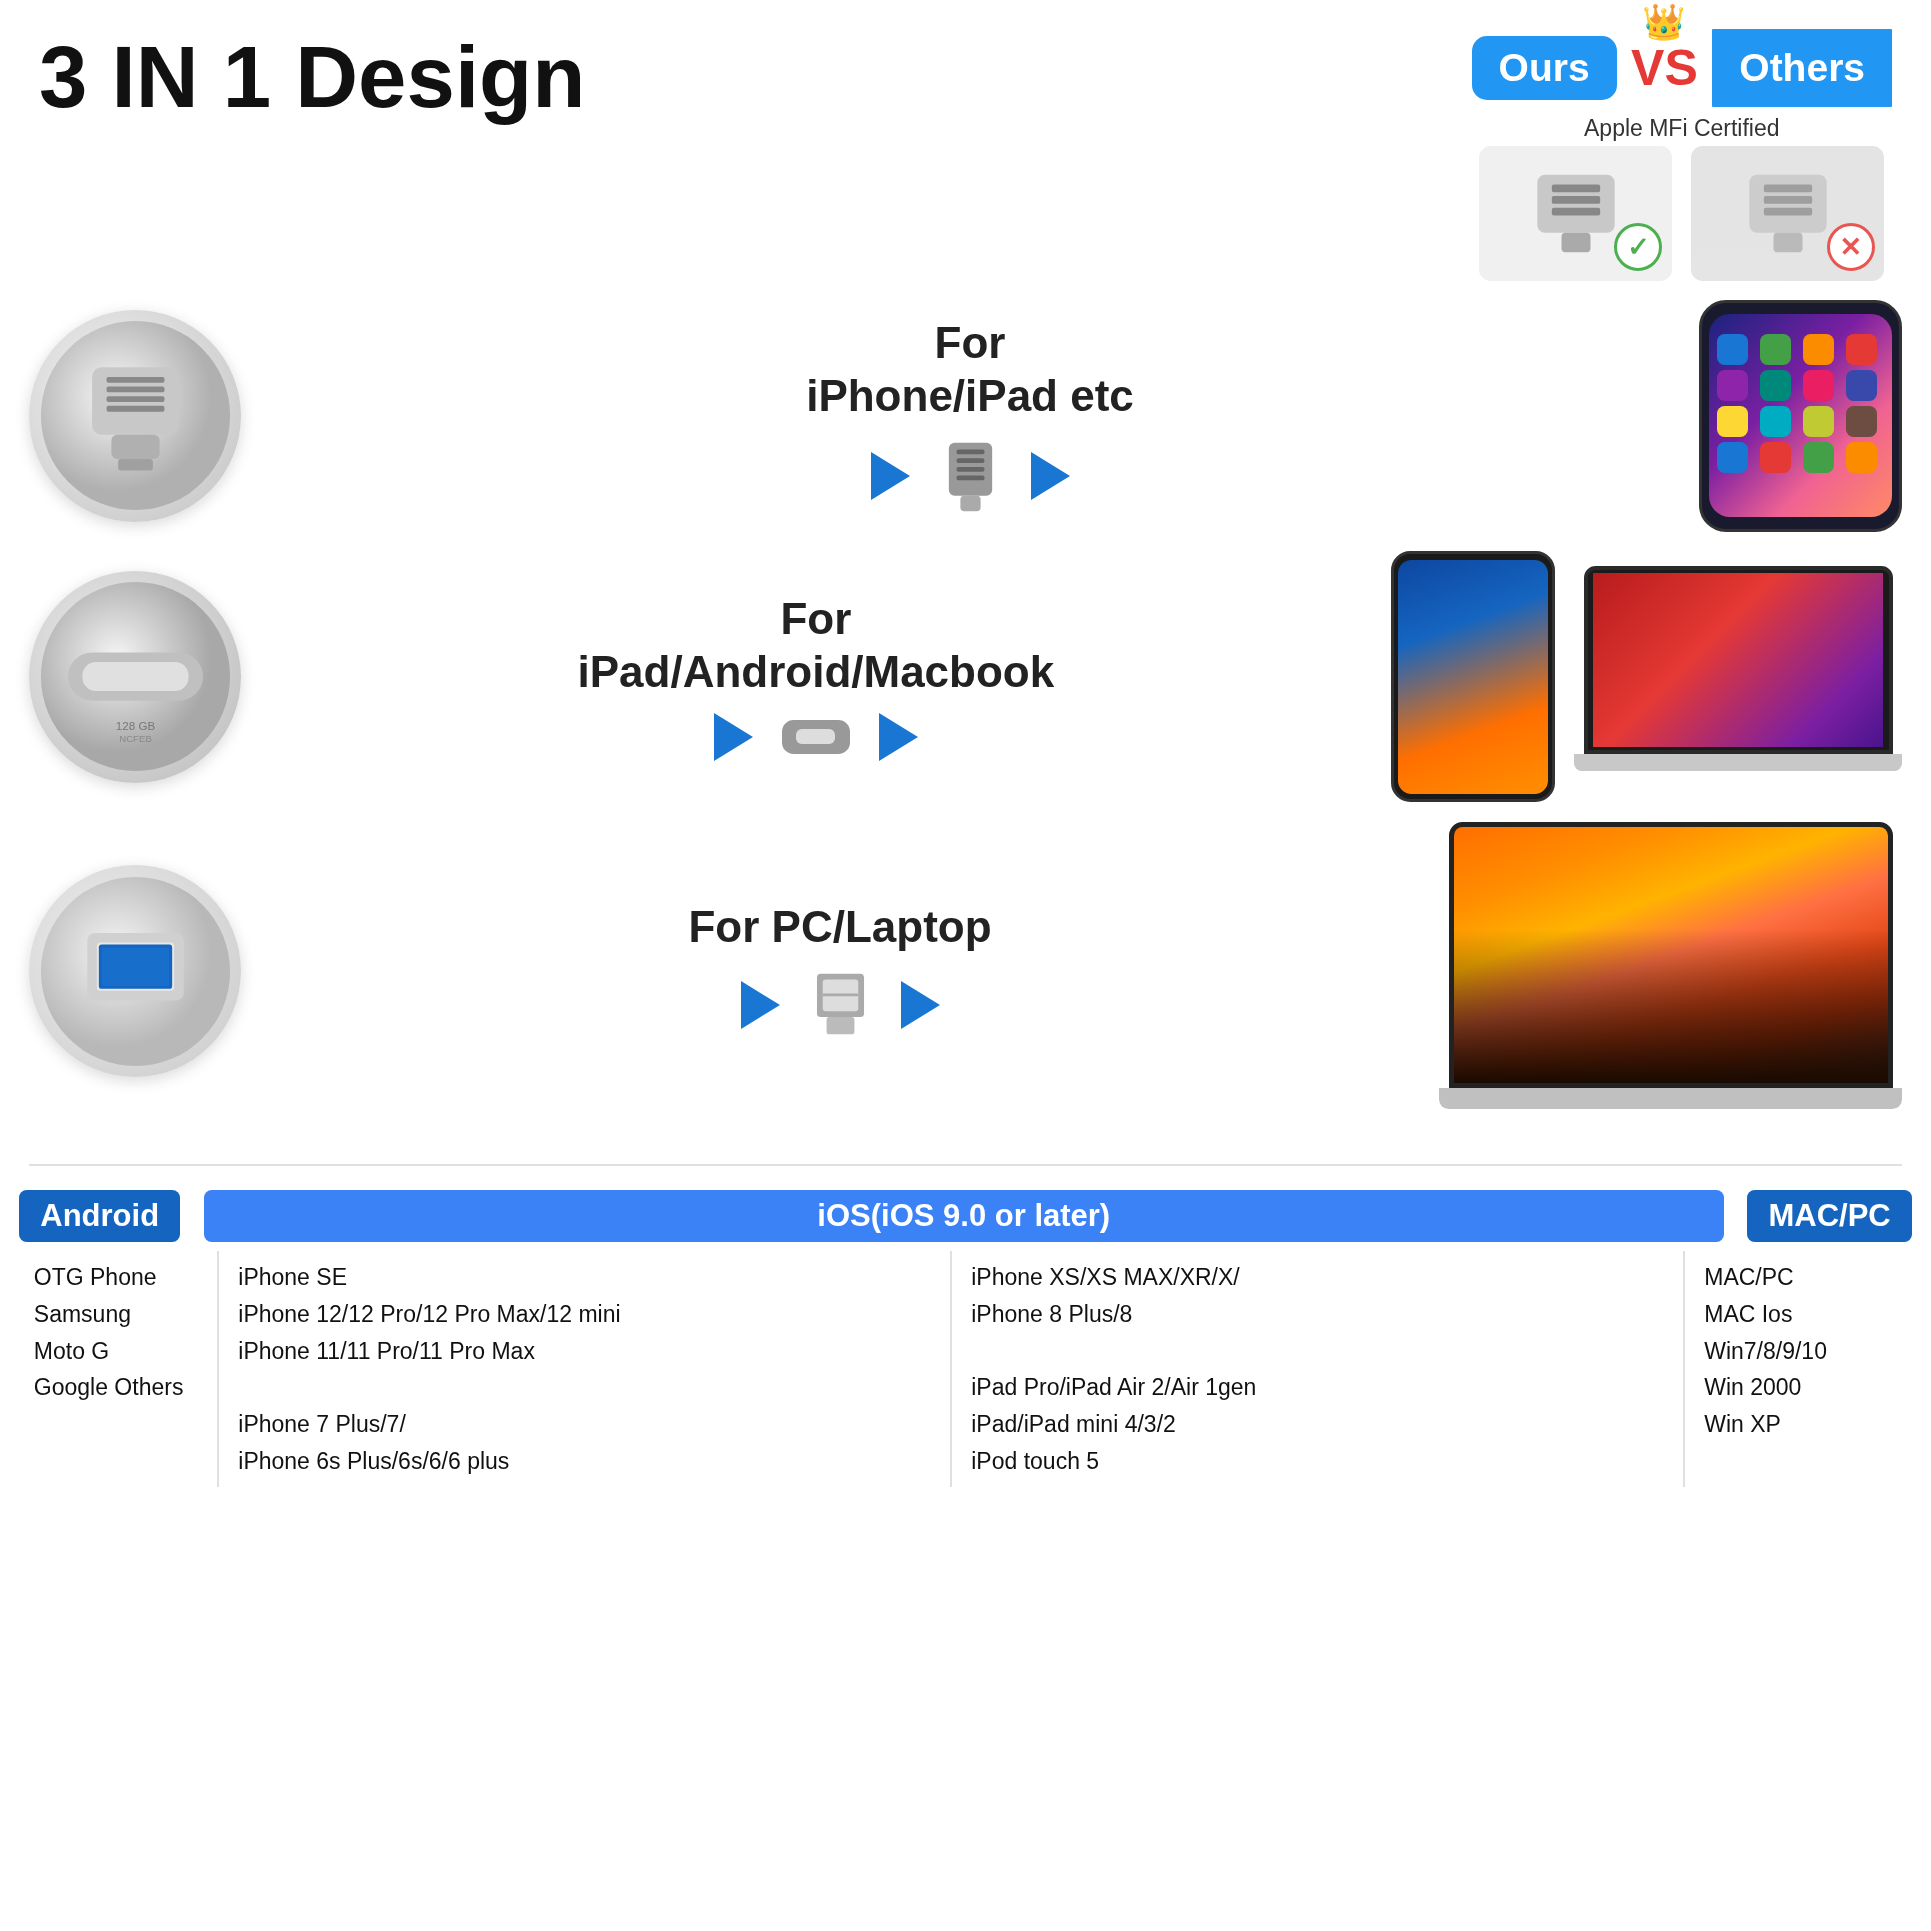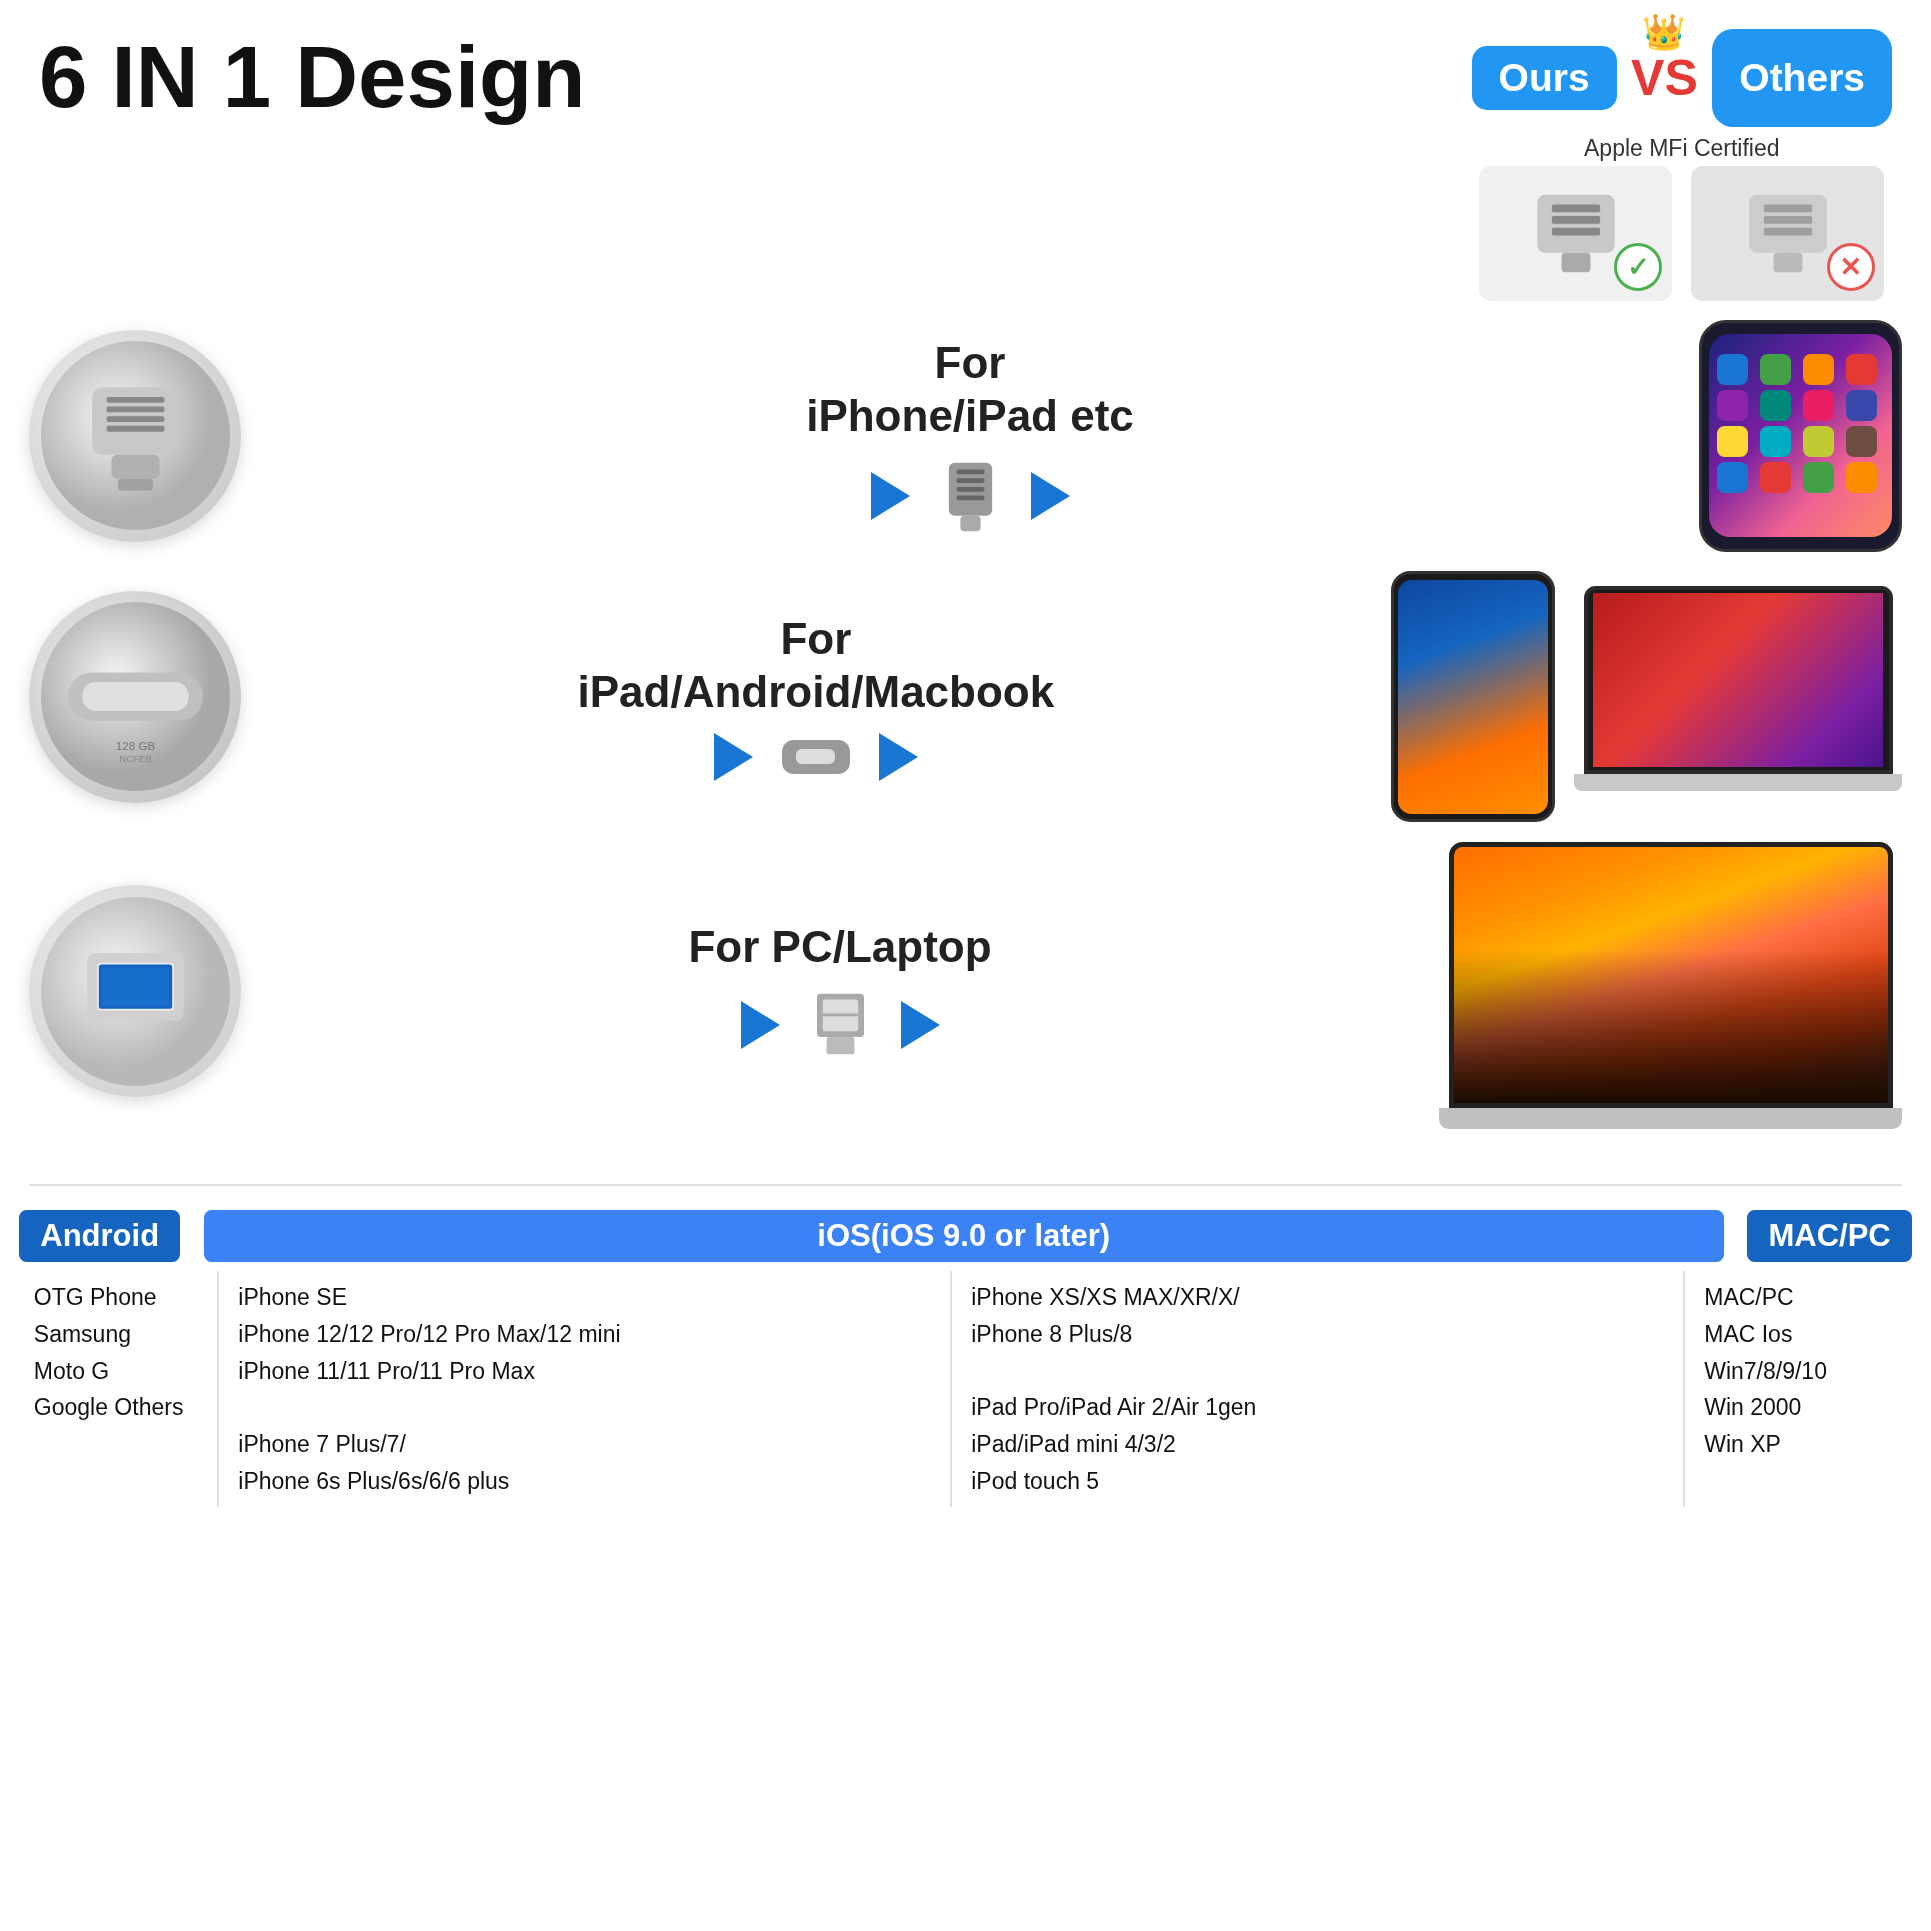--- a/index.html
+++ b/index.html
@@ -48,22 +48,22 @@
       font-weight: bold;
       padding: 9.7px 27px;
       border-radius: 15px;
     }
 
     .others-badge {
       background: #2196F3;
       color: white;
       font-size: 39px;
       font-weight: bold;
-      padding: 27px 27px;
-      border-radius: 21px;
+      padding: 17px 27px;
+      border-radius: 1px;
     }
 
     .mfi-text {
       font-size: 23px;
       color: #333;
       margin: 7.7px 0 3.9px 0;
       text-align: center;
     }
 
     .ours-others-images {
@@ -448,21 +448,21 @@
       color: #e53935;
       position: relative;
       display: inline-block;
       padding: 0 4.8px;
     }
   </style>
 </head>
 <body>
 
 <div class="top-section">
-  <h1 class="main-title">6 IN 1 Design</h1>
+  <h1 class="main-title">3 IN 1 Design</h1>
 
   <div class="ours-others">
     <div class="ours-others-header">
       <div class="ours-badge">Ours</div>
       <div class="vs-text">
         <span style="position:absolute;top:-37px;left:50%;transform:translateX(-50%);font-size:35px;">👑</span>
         <span>VS</span>
       </div>
       <div class="others-badge">Others</div>
     </div>

